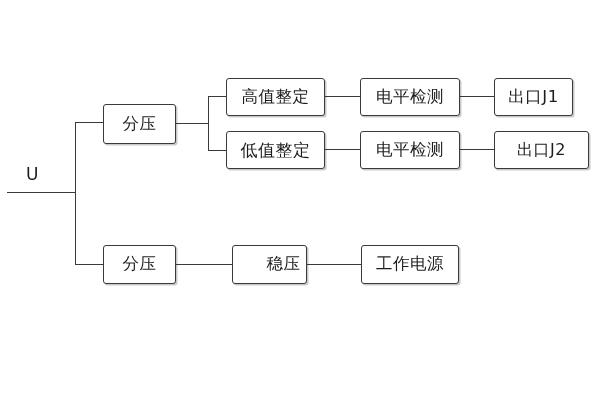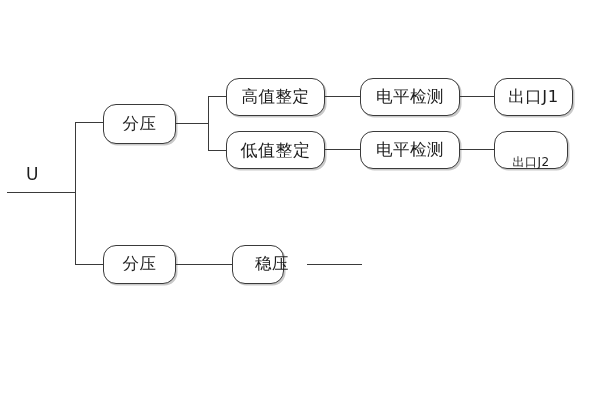--- a/index.html
+++ b/index.html
@@ -14,21 +14,21 @@
     background: #ffffff;
     overflow: hidden;
     font-family: "DejaVu Sans", "Liberation Sans", sans-serif;
   }
 
   
   .node {
     position: absolute;
     box-sizing: border-box;
     border: 1.6px solid #3a3a3a;
-    border-radius: 13px;
+    border-radius: 3px;
     background: #ffffff;
     color: #1c1c1c;
     display: flex;
     align-items: center;
     justify-content: center;
     letter-spacing: 0.5px;
     box-shadow: 1.5px 1.5px 0 0 #c9c9c9;
     white-space: nowrap;
   }
   .node .label {
@@ -117,31 +117,34 @@
   </div>
 
   <div class="hline" style="left:325px; top:149px; width:36px;"></div>
 
   <div class="node" style="left:360px; top:131px; width:100px; height:38px; font-size:16.5px;">
     <span class="label">电平检测</span>
   </div>
 
   <div class="hline" style="left:460px; top:149px; width:35px;"></div>
 
-  <div class="node" style="left:494px; top:131px; width:74px; height:38px; font-size:12px;align-items:flex-end;">
+  <div class="node" style="left:494px; top:131px; width:95px; height:38px; font-size:16px;">
     <span class="label">出口J2</span>
   </div>
 
   <div class="node" style="left:103px; top:245px; width:73px; height:39px; font-size:16.5px;">
     <span class="label">分压</span>
   </div>
 
   <div class="hline" style="left:176px; top:264px; width:57px;"></div>
 
-  <div class="node" style="left:232px; top:245px; width:52px; height:39px; font-size:16.5px;padding-left:28px;">
+  <div class="node" style="left:232px; top:245px; width:75px; height:39px; font-size:16.5px;padding-left:28px;">
     <span class="label">稳压</span>
   </div>
 
   <div class="hline" style="left:307px; top:264px; width:55px;"></div>
 
+  <div class="node" style="left:361px; top:245px; width:98px; height:39px; font-size:16.5px;">
+    <span class="label">工作电源</span>
+  </div>
 
 
 </div>
 
 </body></html>

